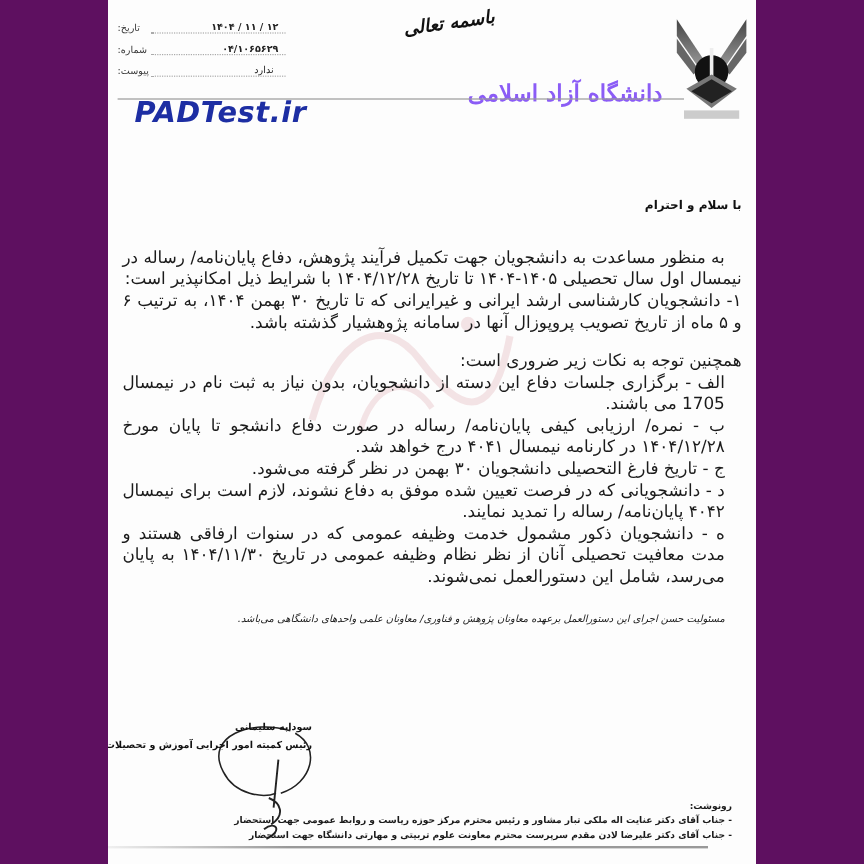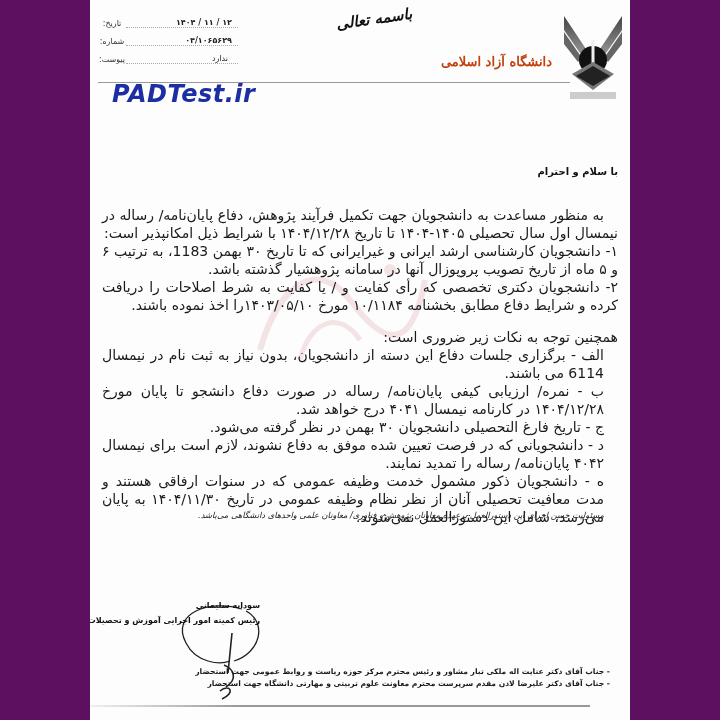--- a/index.html
+++ b/index.html
@@ -1,26 +1,26 @@
 <!DOCTYPE html>
 <html><head>
 <meta charset="utf-8">
 <style>
   html,body{margin:0;padding:0;}
   body{width:720px;height:720px;background:#5e1060;position:relative;overflow:hidden;font-family:"DejaVu Sans",sans-serif;}
   .paper{position:absolute;left:90px;top:0;width:540px;height:720px;background:#fdfdfd;overflow:hidden;}
   .rtl{direction:rtl;unicode-bidi:embed;}
   
   .logo{position:absolute;right:6px;top:12px;width:62px;height:90px;}
-  .uni-name{position:absolute;right:78px;top:54px;font-family:"DejaVu Serif",serif;font-size:13px;font-weight:bold;color:#c2410c;letter-spacing:-0.5px;}
+  .uni-name{position:absolute;right:78px;top:66px;font-family:"DejaVu Serif",serif;font-size:19px;font-weight:bold;color:#8b5cf6;letter-spacing:-0.5px;}
   .basmala{position:absolute;left:246px;top:10px;font-family:"DejaVu Serif",serif;font-size:15px;font-style:italic;font-weight:bold;color:#111;transform:rotate(-8deg);}
   .header-line{position:absolute;left:8px;right:60px;top:82px;height:1px;background:#9a9a9a;}
   .meta{position:absolute;left:8px;top:12px;width:140px;}
   .meta-row{display:flex;flex-direction:row-reverse;align-items:flex-end;height:16px;margin-bottom:2px;}
-  .meta-label{font-size:8px;color:#333;width:28px;text-align:center;}
+  .meta-label{font-size:8px;color:#333;width:28px;text-align:left;}
   .meta-value{flex:1;border-bottom:1px dotted #aaa;font-size:8px;font-weight:bold;color:#222;text-align:right;padding-right:6px;direction:ltr;margin-top:31px;}
   .meta-row.att .meta-value{direction:rtl;text-align:right;padding-right:10px;font-weight:normal;}
   .brand{position:absolute;left:22px;top:80px;font-family:"DejaVu Sans",sans-serif;font-size:24px;font-weight:bold;font-style:italic;color:#1d2ea3;letter-spacing:0.5px;}
   
   .subject{position:absolute;left:12px;right:12px;top:128px;font-size:8.6px;font-weight:bold;color:#111;text-align:right;white-space:nowrap;}
   .greeting{position:absolute;right:12px;top:166px;font-size:10px;font-weight:bold;color:#111;}
   .body-text{position:absolute;left:12px;right:12px;top:206px;font-size:14px;line-height:18px;color:#1a1a1a;text-align:justify;}
   .body-text p{margin:0;}
   .indent{text-indent:14px;}
   .gap{height:14px;}
@@ -82,43 +82,43 @@
   </svg>
   <div class="uni-name rtl">دانشگاه آزاد اسلامی</div>
   <div class="header-line"></div>
 
   <div class="brand">PADTest.ir</div>
 
   <div class="greeting rtl">با سلام و احترام</div>
 
   <div class="body-text rtl">
     <p class="indent">به منظور مساعدت به دانشجویان جهت تکمیل فرآیند پژوهش، دفاع پایان‌نامه/ رساله در نیمسال اول سال تحصیلی ۱۴۰۵-۱۴۰۴ تا تاریخ ۱۴۰۴/۱۲/۲۸ با شرایط ذیل امکانپذیر است:</p>
-    <p>۱- دانشجویان کارشناسی ارشد ایرانی و غیرایرانی که تا تاریخ ۳۰ بهمن 1183، به ترتیب ۶ و ۵ ماه از تاریخ تصویب پروپوزال آنها در سامانه پژوهشیار گذشته باشد.</p>
-    <p>۲- دانشجویان دکتری تخصصی که رأی کفایت و / یا کفایت به شرط اصلاحات را دریافت کرده و شرایط دفاع مطابق بخشنامه ۱۰/۱۱۸۴ مورخ ۱۴۰۳/۰۵/۱۰را اخذ نموده باشند.</p>
+    <p>۱- دانشجویان کارشناسی ارشد ایرانی و غیرایرانی که تا تاریخ ۳۰ بهمن ۱۴۰۴، به ترتیب ۶ و ۵ ماه از تاریخ تصویب پروپوزال آنها در سامانه پژوهشیار گذشته باشد.</p>
     <div class="gap"></div>
     <p>همچنین توجه به نکات زیر ضروری است:</p>
-    <p class="sub-item">الف - برگزاری جلسات دفاع این دسته از دانشجویان، بدون نیاز به ثبت نام در نیمسال 6114 می باشند.</p>
+    <p class="sub-item">الف - برگزاری جلسات دفاع این دسته از دانشجویان، بدون نیاز به ثبت نام در نیمسال 1705 می باشند.</p>
     <p class="sub-item">ب - نمره/ ارزیابی کیفی پایان‌نامه/ رساله در صورت دفاع دانشجو تا پایان مورخ ۱۴۰۴/۱۲/۲۸ در کارنامه نیمسال ۴۰۴۱ درج خواهد شد.</p>
     <p class="sub-item">ج - تاریخ فارغ التحصیلی دانشجویان ۳۰ بهمن در نظر گرفته می‌شود.</p>
     <p class="sub-item">د - دانشجویانی که در فرصت تعیین شده موفق به دفاع نشوند، لازم است برای نیمسال ۴۰۴۲ پایان‌نامه/ رساله را تمدید نمایند.</p>
     <p class="sub-item">ه - دانشجویان ذکور مشمول خدمت وظیفه عمومی که در سنوات ارفاقی هستند و مدت معافیت تحصیلی آنان از نظر نظام وظیفه عمومی در تاریخ ۱۴۰۴/۱۱/۳۰ به پایان می‌رسد، شامل این دستورالعمل نمی‌شوند.</p>
   </div>
 
   <div class="responsibility rtl">مسئولیت حسن اجرای این دستورالعمل برعهده معاونان پژوهش و فناوری/ معاونان علمی واحدهای دانشگاهی می‌باشد.</div>
 
   <svg class="signature" viewBox="0 0 130 100">
     <path d="M92 6 C60 -4, 20 10, 36 40 C46 60, 70 62, 80 58" stroke="#222" stroke-width="1.3" fill="none"></path>
     <path d="M96 8 C118 20, 110 50, 84 58" stroke="#222" stroke-width="1.3" fill="none"></path>
     <path d="M82 30 L78 70 M74 62 C84 66, 88 76, 76 84 M70 88 C80 80, 86 90, 72 96" stroke="#222" stroke-width="1.6" fill="none"></path>
   </svg>
 
   <div class="signer rtl">
     <span class="sname">سودابه سلیمانی</span>
     <span>رئیس کمیته امور اجرایی آموزش و تحصیلات تکمیلی دانشگاه</span>
   </div>
 
   <div class="cc rtl">
+    <div class="cc-title">رونوشت:</div>
     <div class="cc-line">- جناب آقای دکتر عنایت اله ملکی تبار مشاور و رئیس محترم مرکز حوزه ریاست و روابط عمومی جهت استحضار</div>
     <div class="cc-line">- جناب آقای دکتر علیرضا لادن مقدم سرپرست محترم معاونت علوم تربیتی و مهارتی دانشگاه جهت استحضار</div>
   </div>
 
   <div class="footer-line"></div>
 </div>
 
 </body></html>

